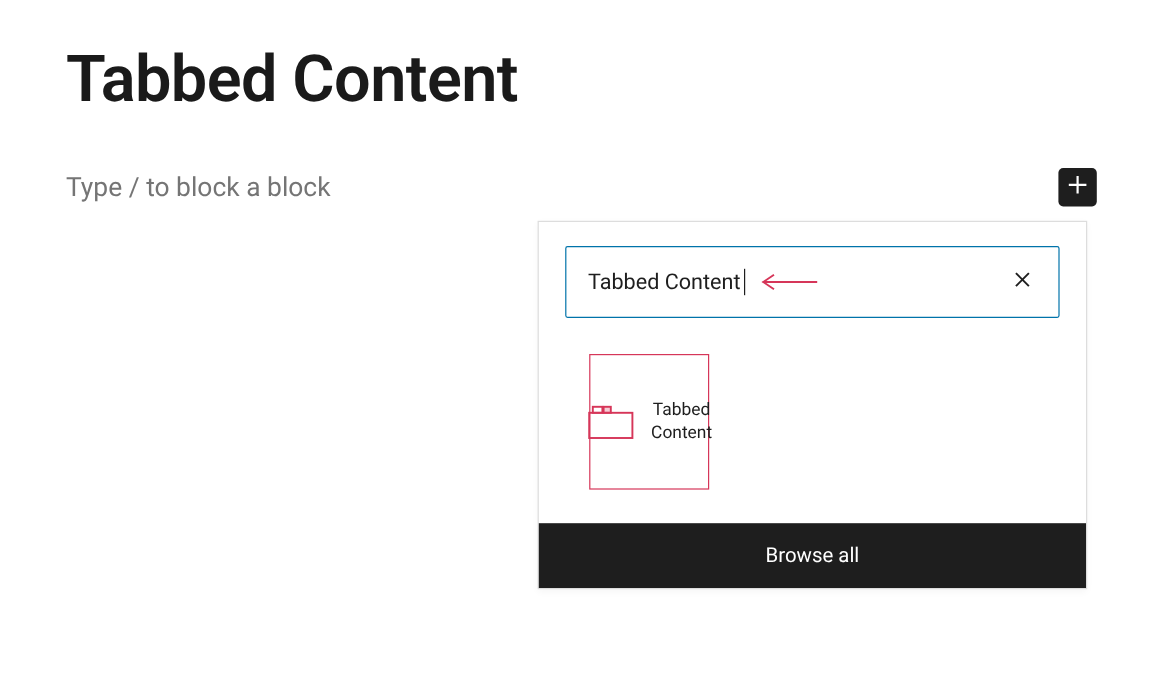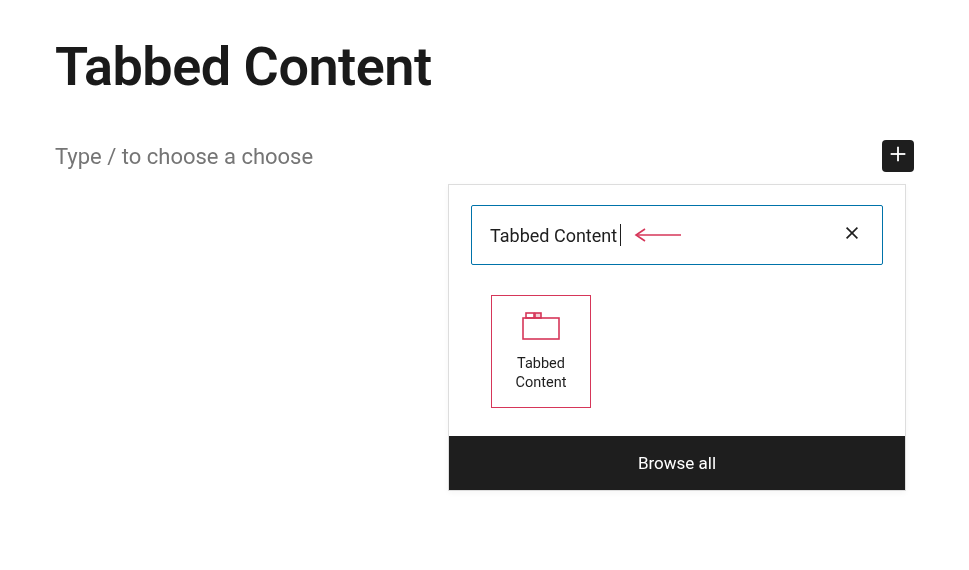--- a/index.html
+++ b/index.html
@@ -108,21 +108,21 @@
       cursor: pointer;
     }
     .results {
       padding: 14px 22px 28px 22px;
     }
     .block-item {
       width: 100px;
       height: 113px;
       border: 1.5px solid #d63659;
       display: flex;
-      flex-direction: column;
+      flex-direction: row;
       align-items: center;
       justify-content: center;
       gap: 14px;
       cursor: pointer;
       margin-left: 20px;
     }
     .block-icon {
       width: 40px;
       height: 30px;
       position: relative;
@@ -145,21 +145,21 @@
       padding: 17px 16px;
       cursor: pointer;
     }
   </style>
 </head>
 <body>
 
 <h1 class="page-title">Tabbed Content</h1>
 
 <div class="prompt-row">
-  <div class="prompt-text">Type / to choose a choose</div>
+  <div class="prompt-text">Type / to block a block</div>
   <div class="add-block-btn">
     <span>
       <svg viewBox="0 0 24 24" fill="none" stroke="white" stroke-width="2">
         <line x1="12" y1="4" x2="12" y2="20"></line>
         <line x1="4" y1="12" x2="20" y2="12"></line>
       </svg>
     </span>
   </div>
 </div>
 

